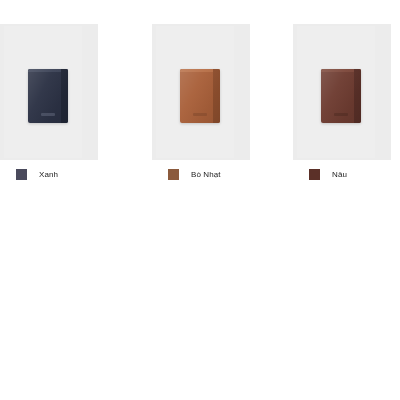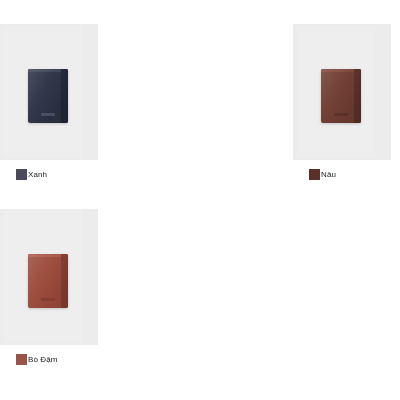--- a/index.html
+++ b/index.html
@@ -111,21 +111,21 @@
     border-radius: 1px;
     opacity: 0.45;
   }
 
   .swatch-row {
     position: absolute;
     top: 145px;
     left: 16px;
     display: flex;
     align-items: center;
-    gap: 1px;
+    gap: 12px;
     white-space: nowrap;
   }
 
   .swatch {
     width: 11px;
     height: 11px;
     flex: 0 0 auto;
   }
 
   .swatch-label {
@@ -150,49 +150,49 @@
               <div class="emboss" style="background: rgb(109, 116, 135);"></div>
             </div>
           </div>
         </div>
       </div>
       <div class="swatch-row">
         <span class="swatch" style="background: rgb(74, 74, 92);"></span>
         <span class="swatch-label">Xanh</span>
       </div>
     </div>
+    <div class="variant-card col-1 row-0">
+      <div class="image-panel">
+        <div class="photo-stage">
+          <div class="photo-inner">
+            <div class="wallet" style="background: rgb(169, 96, 58);">
+              <div class="lip" style="background: rgb(184, 112, 72);"></div>
+              <div class="fold" style="background: rgb(144, 80, 47);"></div>
+              <div class="sheen"></div>
+              <div class="emboss" style="background: rgb(122, 68, 42);"></div>
+            </div>
+          </div>
+        </div>
+      </div>
+      <div class="swatch-row">
+        <span class="swatch" style="background: rgb(139, 90, 60);"></span>
+        <span class="swatch-label">Bò Nhạt</span>
+      </div>
+    </div>
     <div class="variant-card col-2 row-0">
       <div class="image-panel">
         <div class="photo-stage">
           <div class="photo-inner">
             <div class="wallet" style="background: rgb(110, 60, 49);">
               <div class="lip" style="background: rgb(125, 72, 59);"></div>
               <div class="fold" style="background: rgb(90, 48, 40);"></div>
               <div class="sheen"></div>
               <div class="emboss" style="background: rgb(74, 39, 32);"></div>
             </div>
           </div>
         </div>
       </div>
       <div class="swatch-row">
         <span class="swatch" style="background: rgb(91, 48, 40);"></span>
         <span class="swatch-label">Nâu</span>
       </div>
     </div>
-    <div class="variant-card col-0 row-1">
-      <div class="image-panel">
-        <div class="photo-stage">
-          <div class="photo-inner">
-            <div class="wallet" style="background: rgb(155, 74, 58);">
-              <div class="lip" style="background: rgb(168, 90, 72);"></div>
-              <div class="fold" style="background: rgb(132, 61, 48);"></div>
-              <div class="sheen"></div>
-              <div class="emboss" style="background: rgb(111, 50, 38);"></div>
-            </div>
-          </div>
-        </div>
-      </div>
-      <div class="swatch-row">
-        <span class="swatch" style="background: rgb(154, 83, 73);"></span>
-        <span class="swatch-label">Bò Đậm</span>
-      </div>
-    </div>
   </div>
 
 </body></html>

